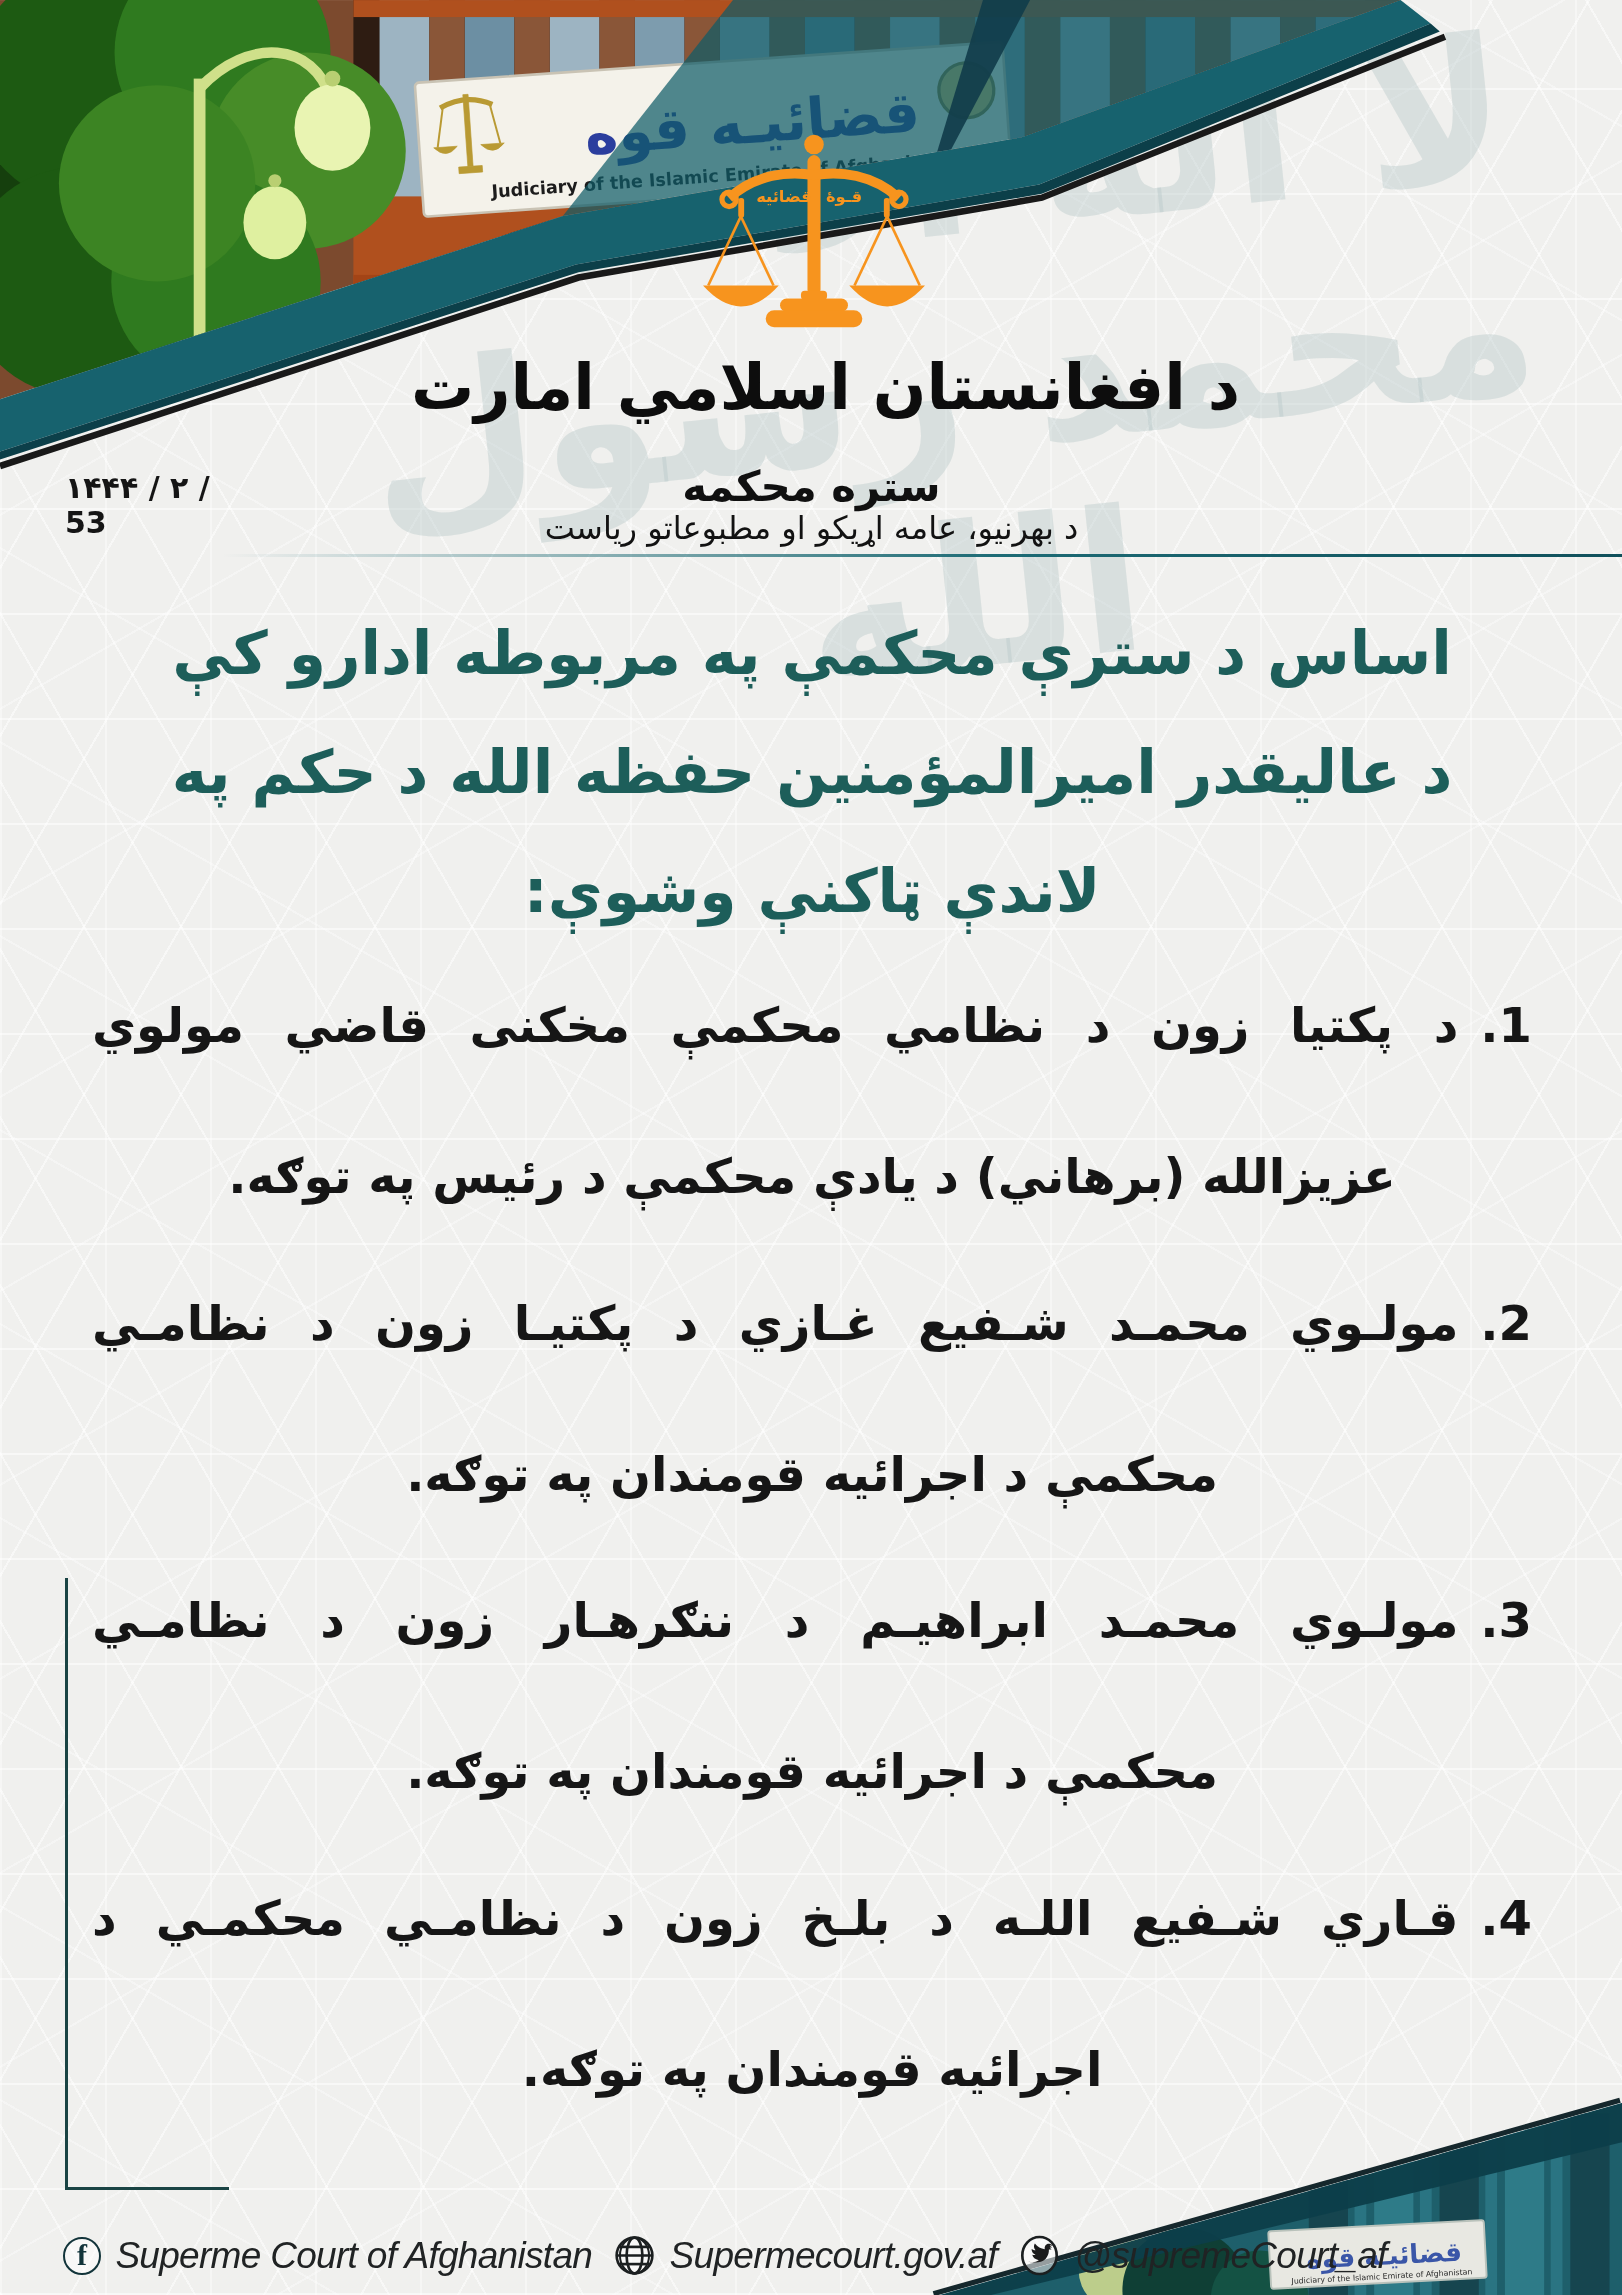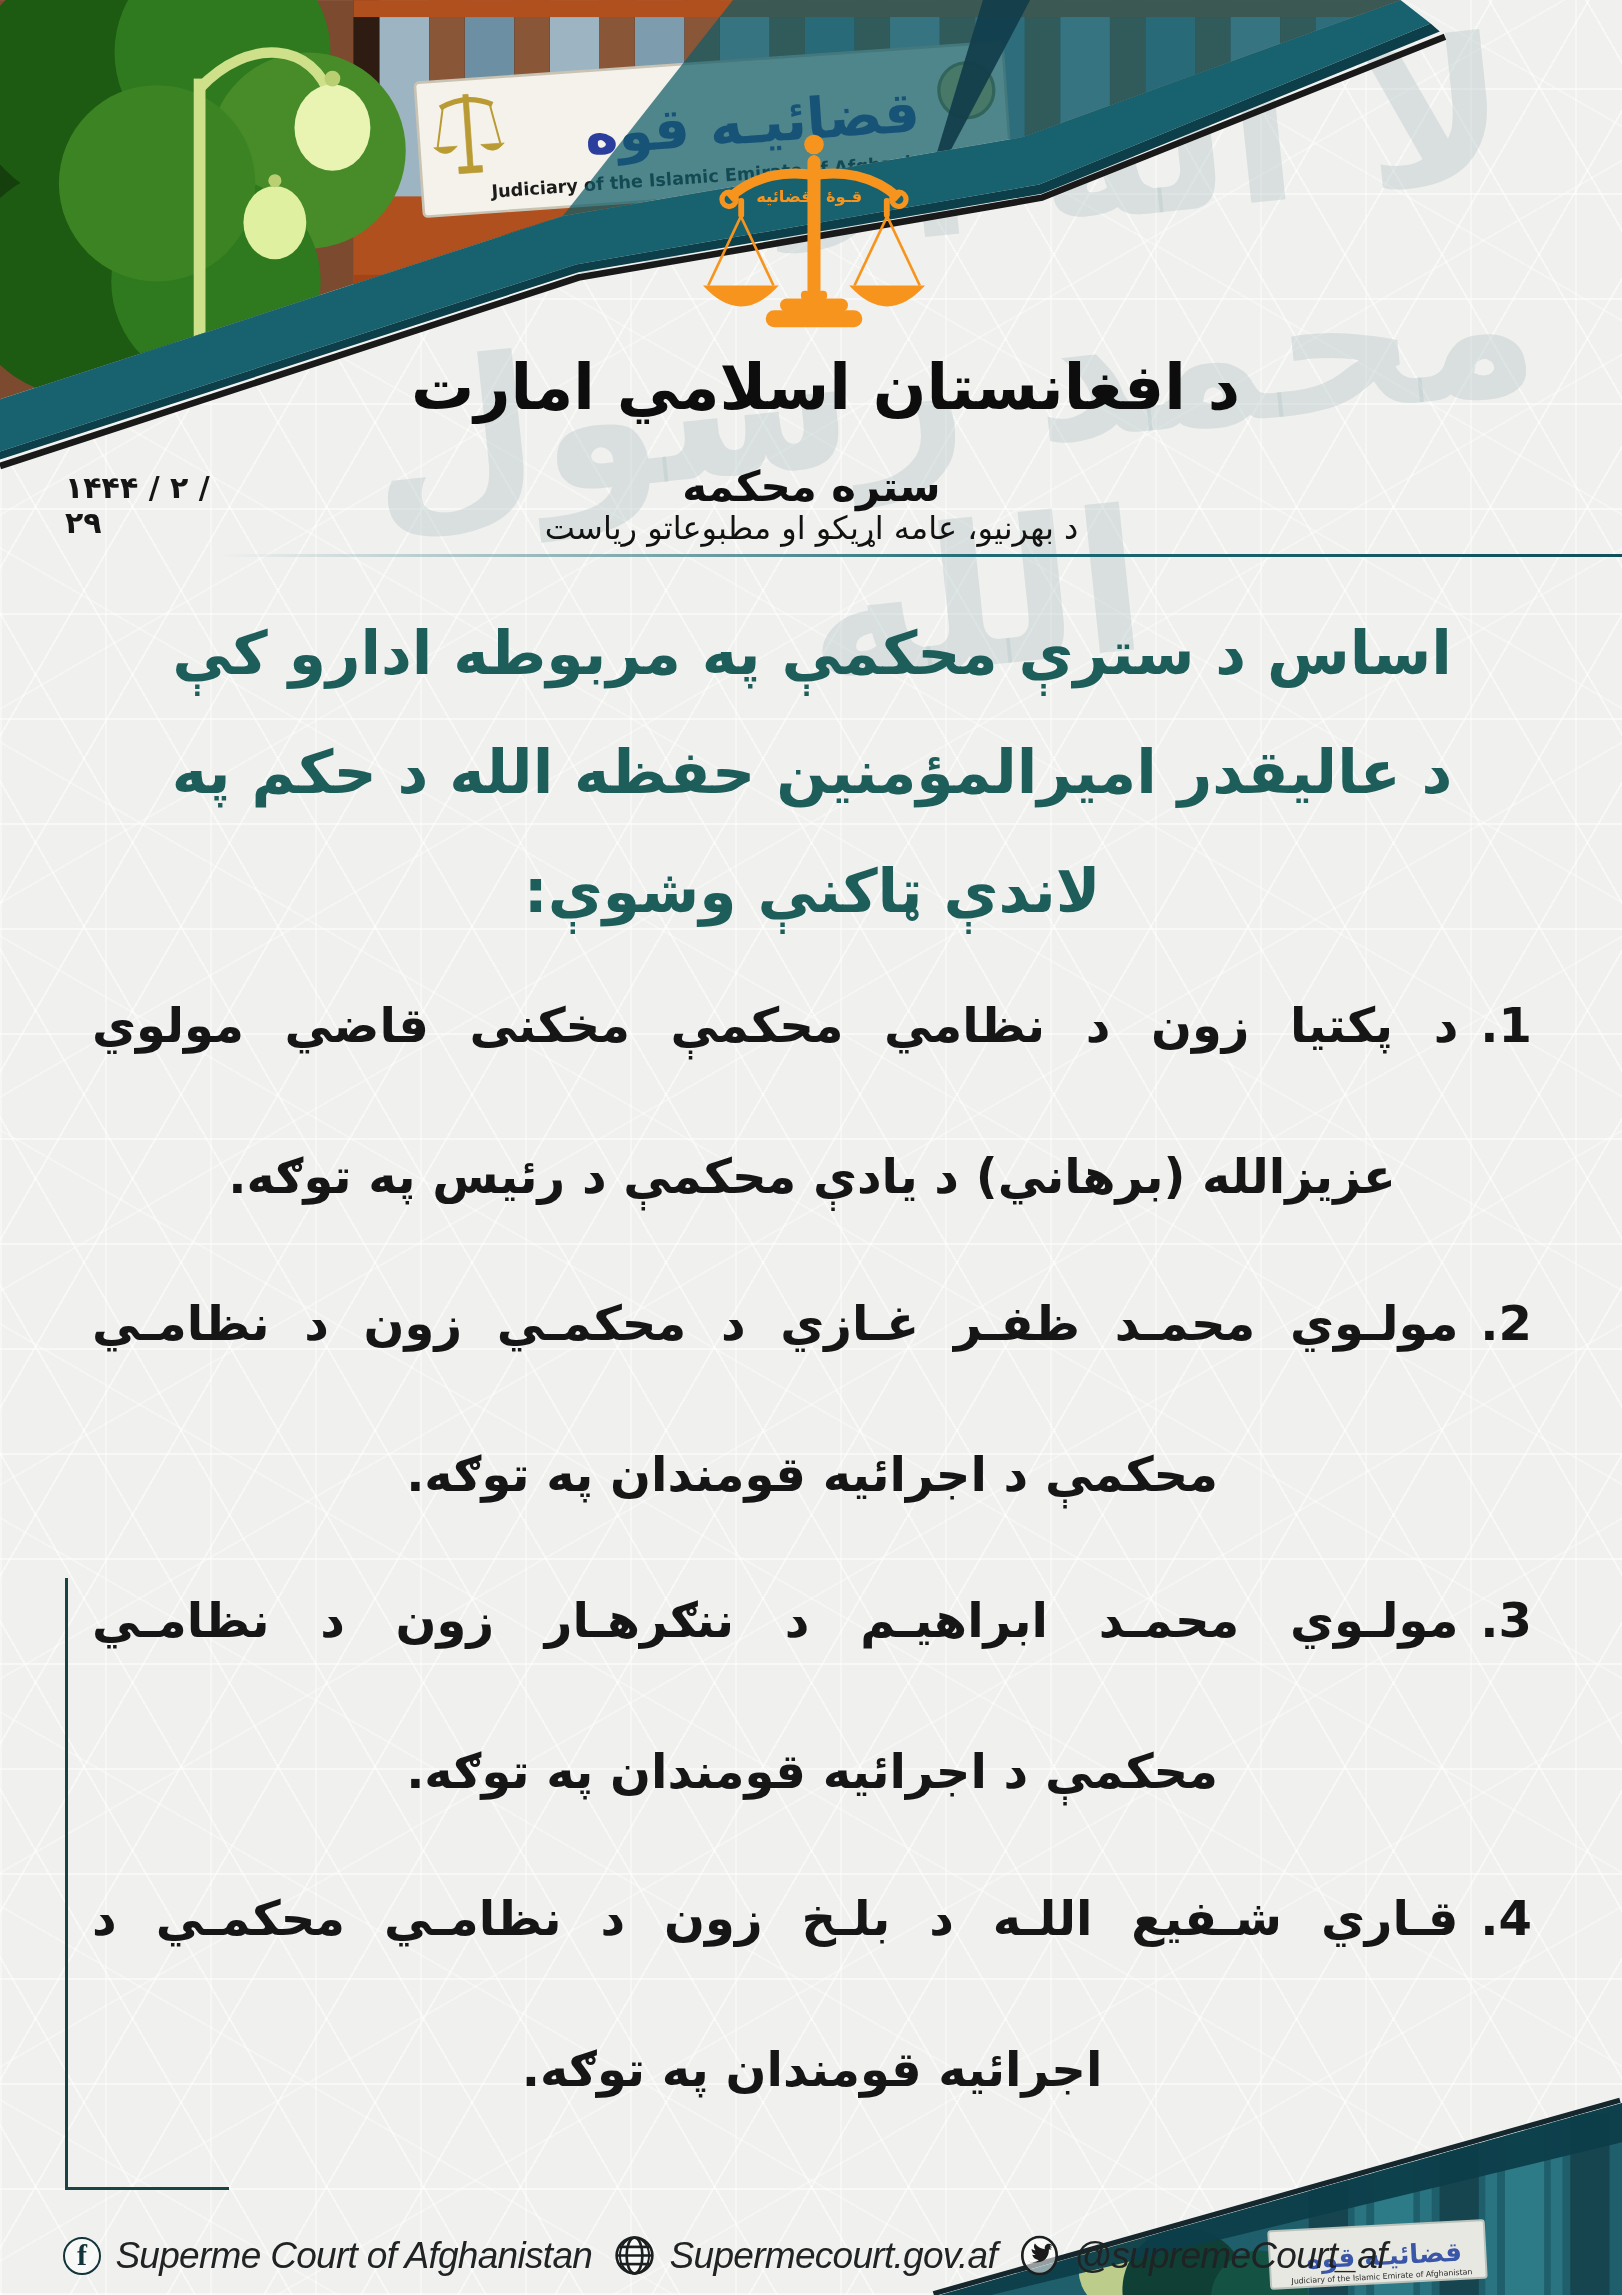--- a/index.html
+++ b/index.html
@@ -205,41 +205,41 @@
     <rect x="150" y="240" width="40" height="14" rx="6"></rect>
     <rect x="118" y="252" width="104" height="20" rx="10"></rect>
     <rect x="96" y="270" width="148" height="26" rx="13"></rect>
     <text x="216" y="104" font-size="25" font-weight="bold" text-anchor="middle" direction="rtl">قـوهٔ</text>
     <text x="124" y="104" font-size="25" font-weight="bold" text-anchor="middle" direction="rtl">قضائیه</text>
   </svg>
 
   <div class="abs calligraphy">د افغانستان اسلامي امارت</div>
   <div class="abs org-title">ستره محکمه</div>
   <div class="abs dept-title">د بهرنیو، عامه اړیکو او مطبوعاتو ریاست</div>
-  <div class="abs date">۱۴۴۴ / ۲ / ۲۹</div>
+  <div class="abs date">۱۴۴۴ / ۲ / 53</div>
   <div class="abs header-divider"></div>
 
   <div class="abs intro">
     <div>اساس د سترې محکمې په مربوطه ادارو کې</div>
     <div>د عالیقدر امیرالمؤمنین حفظه الله د حکم په</div>
     <div>لاندې ټاکنې وشوې:</div>
   </div>
 
   <div class="abs items">
     <div class="item">
       <div class="item-l1">
         <span class="num">1.</span>
         <span class="stretch">د پکتیا زون د نظامي محکمې مخکنی قاضي مولوي</span>
       </div>
       <div class="item-l2">عزیزالله (برهاني) د یادې محکمې د رئیس په توګه.</div>
     </div>
     <div class="item">
       <div class="item-l1">
         <span class="num">2.</span>
-        <span class="stretch">مولـوي محمـد ظفـر غـازي د محکمـي زون د نظامـي</span>
+        <span class="stretch">مولـوي محمـد شـفیع غـازي د پکتیـا زون د نظامـي</span>
       </div>
       <div class="item-l2">محکمې د اجرائیه قومندان په توګه.</div>
     </div>
     <div class="item">
       <div class="item-l1">
         <span class="num">3.</span>
         <span class="stretch">مولـوي محمـد ابراهیـم د ننګرهـار زون د نظامـي</span>
       </div>
       <div class="item-l2">محکمې د اجرائیه قومندان په توګه.</div>
     </div>

